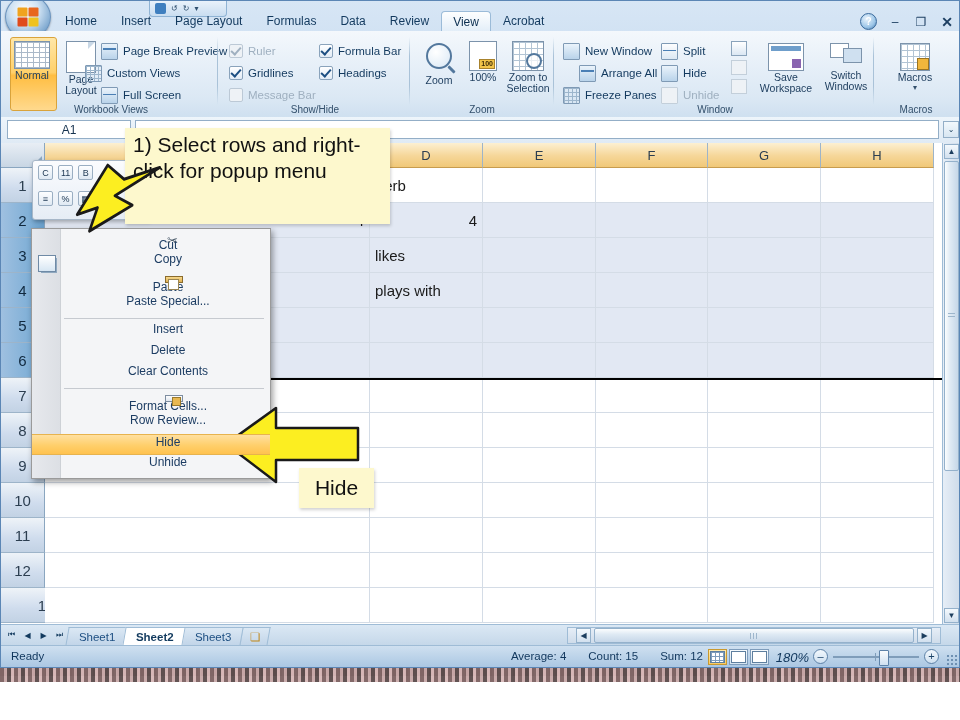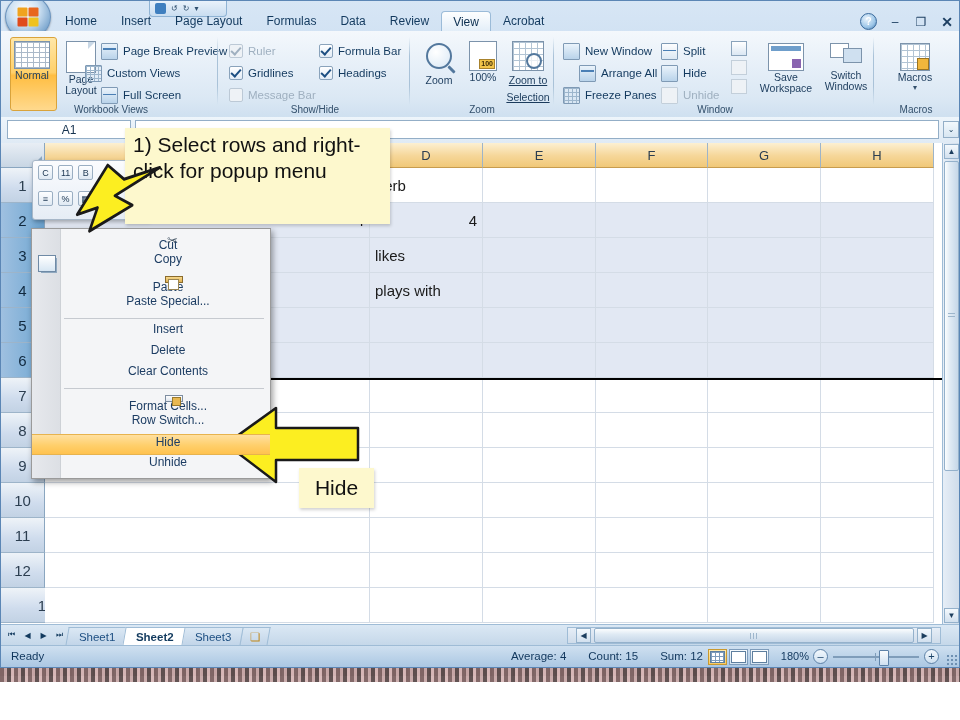--- a/index.html
+++ b/index.html
@@ -268,21 +268,21 @@
 
   
   .status{position:absolute;left:0;top:644px;width:960px;height:22px;background:linear-gradient(180deg,#cfe0f0,#a9c6e2);border-top:1px solid #9fbcd6;}
   .st-ready{position:absolute;left:10px;top:4px;font-size:11.5px;color:#10365c;}
   .st-stats{position:absolute;right:258px;top:4px;display:flex;gap:22px;font-size:11.5px;color:#10365c;white-space:nowrap;}
   .viewbtns{position:absolute;right:192px;top:3px;display:flex;gap:2px;}
   .vb{width:19px;height:16px;border:1px solid #7e9cbb;box-sizing:border-box;background:linear-gradient(180deg,#f6fafd,#d4e3f0);display:flex;align-items:center;justify-content:center;}
   .vb.on{background:linear-gradient(180deg,#ffe9ab,#f8cc66);border-color:#c9992f;}
   .vb i{width:13px;height:10px;border:1px solid #5e7f9f;background:#fff;display:block;}
   .vb.on i{background-image:linear-gradient(90deg,#7e9cbb 1px,transparent 1px),linear-gradient(#7e9cbb 1px,transparent 1px);background-size:4px 4px;}
-  .zoomlbl{position:absolute;right:152px;top:4px;font-size:11px;color:#10365c;}
+  .zoomlbl{position:absolute;right:152px;top:4px;font-size:13px;color:#10365c;font-style:italic;}
   .zslider{position:absolute;right:22px;top:3px;width:126px;height:16px;}
   .zmin,.zplus{position:absolute;top:0;width:15px;height:15px;border:1px solid #5d82a8;border-radius:50%;background:linear-gradient(180deg,#f2f8fd,#cfe0f0);display:flex;align-items:center;justify-content:center;font-size:11px;color:#1c4368;line-height:1;box-sizing:border-box;}
   .zmin{left:0;} .zplus{right:0;}
   .ztrack{position:absolute;left:20px;right:20px;top:7px;height:2px;background:#7f9dba;}
   .zknob{position:absolute;left:66px;top:1px;width:8px;height:14px;background:linear-gradient(180deg,#fbfdfe,#cfe0f0);border:1px solid #5d82a8;border-radius:1px;}
   .ztick{position:absolute;top:4px;width:1px;height:8px;background:#7f9dba;}
   .resize-grip{position:absolute;right:3px;bottom:2px;width:12px;height:12px;
     background-image:radial-gradient(circle,#6e90b2 1px,transparent 1px);background-size:4px 4px;}
 
   
@@ -463,21 +463,21 @@
           <div class="lbl" style="margin-top:6px;">Zoom</div>
         </div>
         <div class="bigbtn" style="left:46px;top:8px;">
           <div class="pg100">
               <b>100</b>
             </div>
           <div class="lbl">100%</div>
         </div>
         <div class="bigbtn" style="left:88px;top:8px;width:54px;">
           <div class="z2s"></div>
-          <div class="lbl" style="line-height:17px;text-decoration:underline;">Zoom to Selection</div>
+          <div class="lbl" style="line-height:11px;">Zoom to Selection</div>
         </div>
         <div class="glabel">Zoom</div>
       </div>
       <div class="rsep" style="left:552px;"></div>
 
       <div class="rgroup" style="left:558px;width:312px;">
         <div class="smallitem" style="left:4px;top:8px;">
           <span class="sic blue"></span>
           <span>New Window</span>
         </div>
@@ -844,21 +844,21 @@
     <div class="mi">
       <span>Clear Contents</span>
     </div>
     <div class="misep"></div>
 
     <div class="mi">
       <span class="mico ic-fmt"></span>
       <span>Format Cells...</span>
     </div>
     <div class="mi">
-      <span>Row Switch...</span>
+      <span>Row Review...</span>
     </div>
     <div class="mi hl">
       <span>Hide</span>
     </div>
     <div class="mi">
       <span>Unhide</span>
     </div>
   </div>
 
   <div class="note note1">

